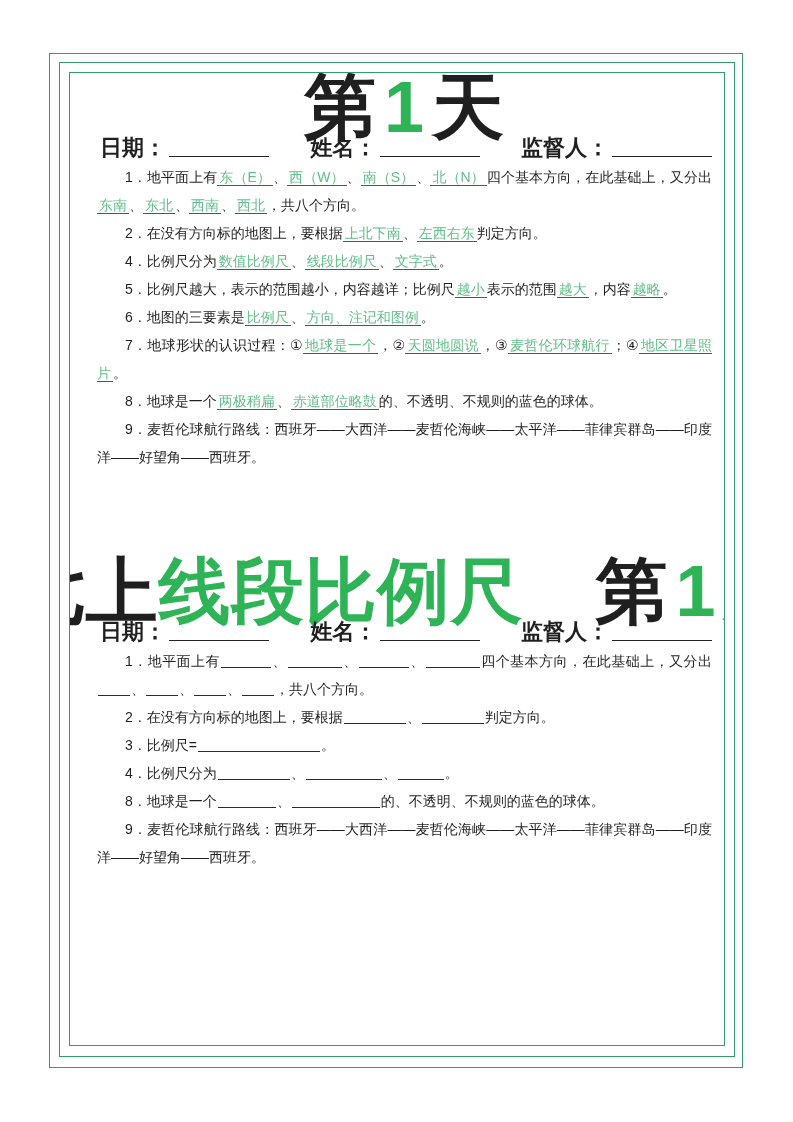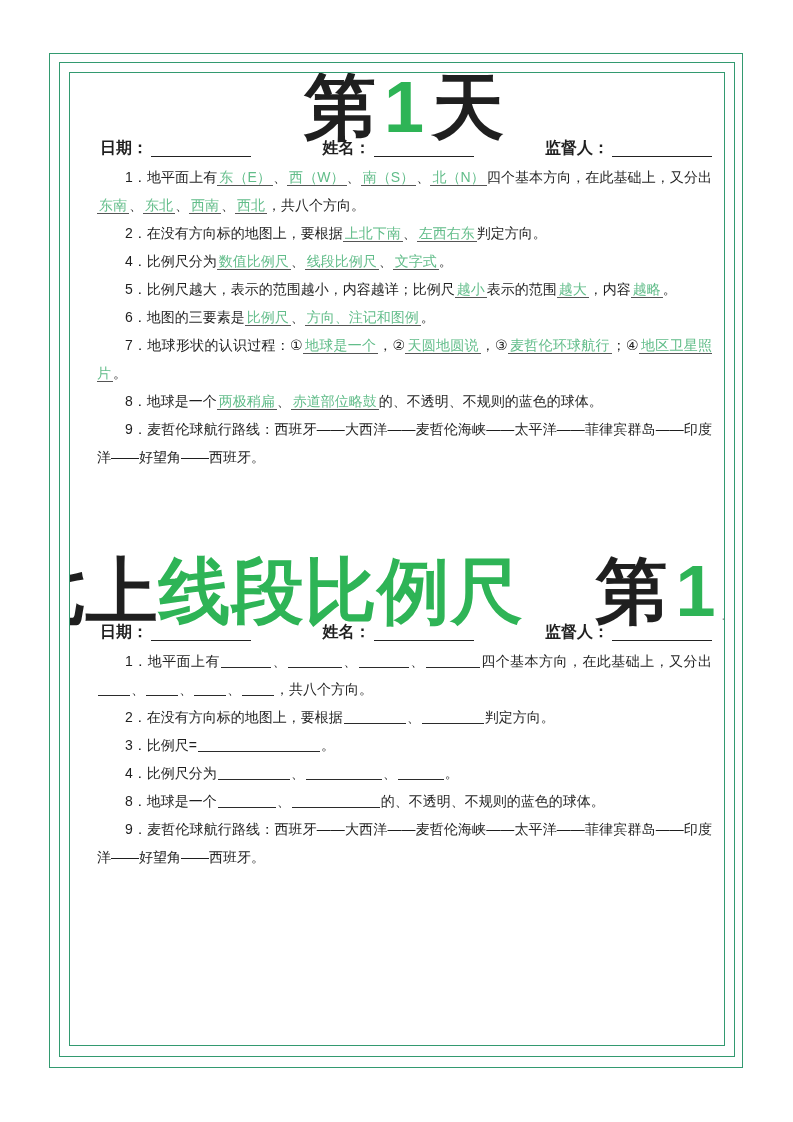--- a/index.html
+++ b/index.html
@@ -34,21 +34,21 @@
   .section + .section{margin-top:96px;}
   .title-row{
     display:flex;justify-content:center;align-items:baseline;gap:72px;
     font-size:36px;font-weight:bold;line-height:48px;letter-spacing:1px;
     white-space:nowrap;
   }
   .t-green{color:var(--c-title-green);}
   .day-num{color:var(--c-title-green);margin:0 7px;}
   .fields{
     display:flex;justify-content:space-between;align-items:center;
-    font-size:16px;font-weight:600;line-height:26px;
+    font-size:22px;font-weight:600;line-height:26px;
     margin:4px 0 2px;padding-left:3px;
   }
   .fgroup{display:flex;align-items:flex-end;}
   .fline{
     display:inline-block;width:100px;height:2px;margin-left:3px;margin-bottom:4px;
     border-bottom:1.5px solid #222;
   }
   .items{font-size:14px;line-height:28px;}
   .items p{margin:0;text-indent:2em;text-align:justify;}
   .ans{

